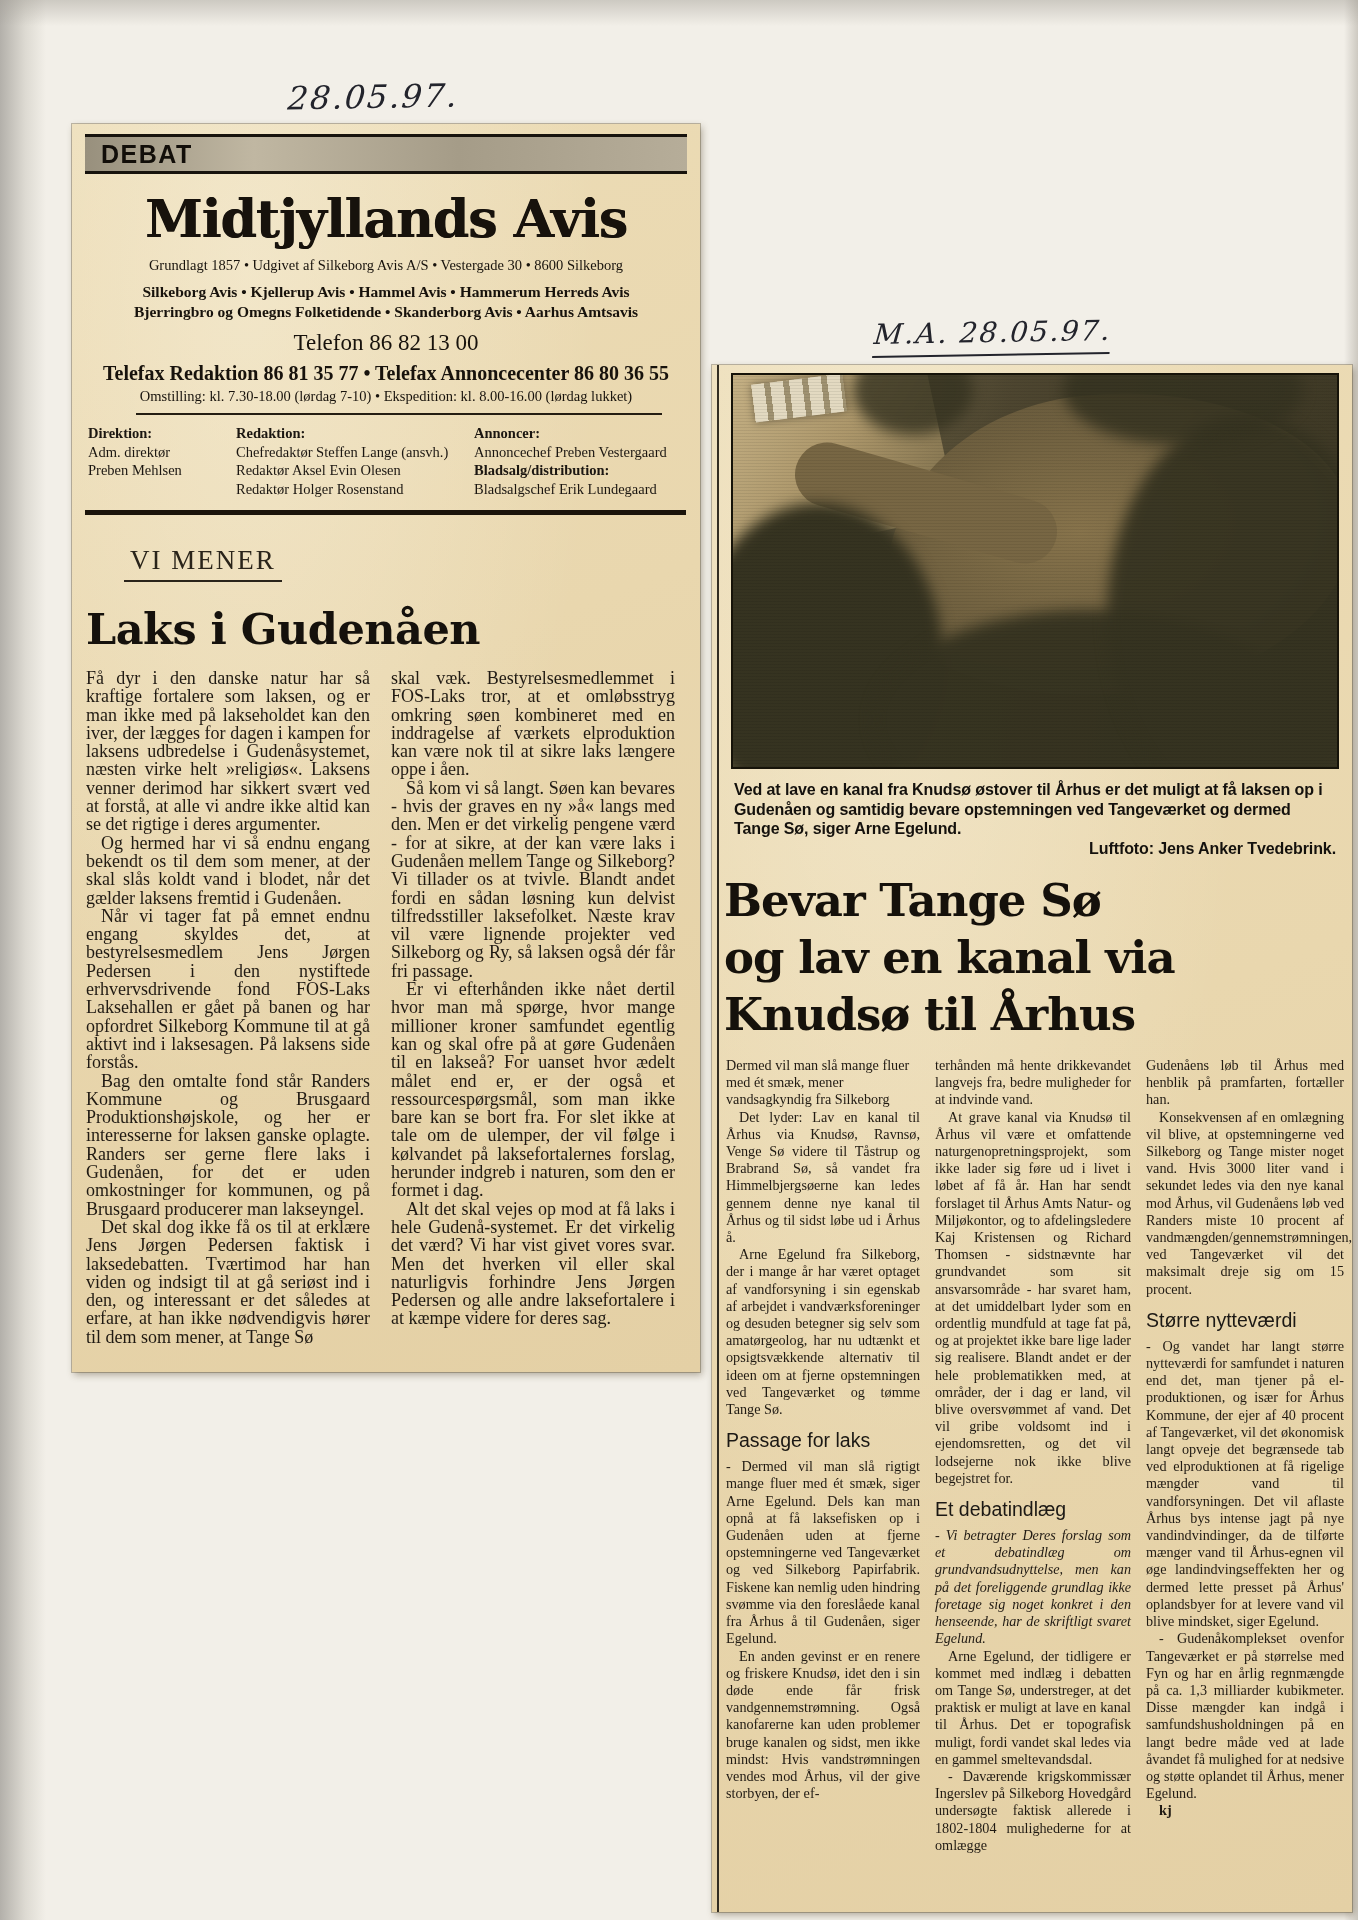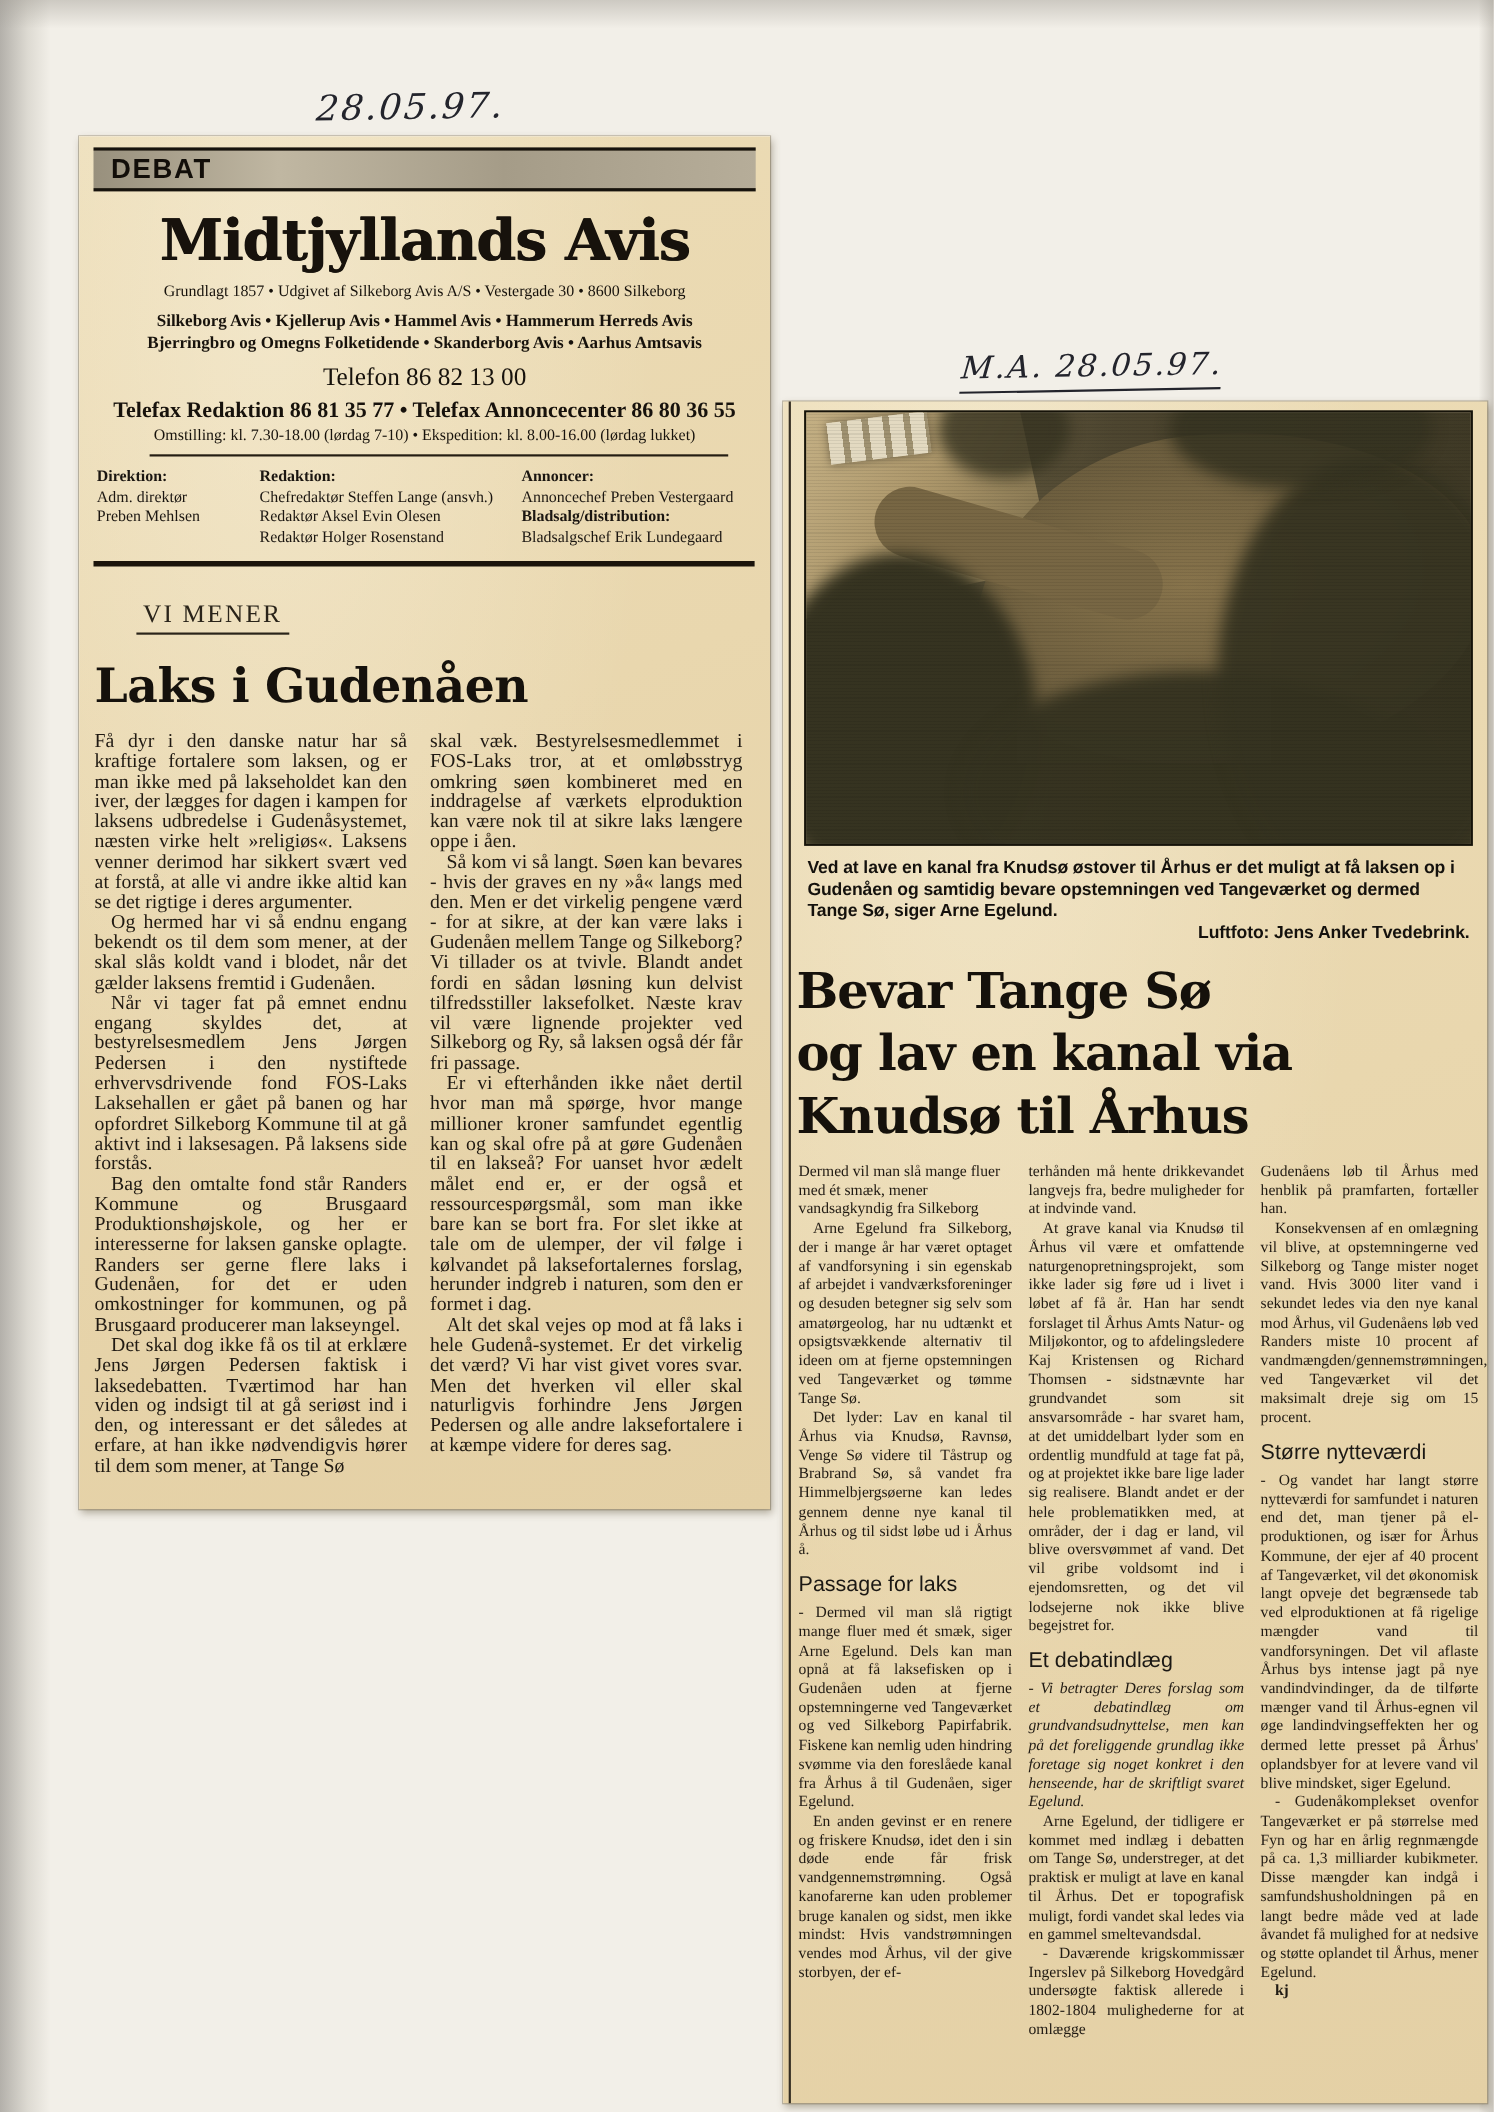--- a/index.html
+++ b/index.html
@@ -62,21 +62,21 @@
   .staff{display:flex;text-align:left;font-size:14.5px;line-height:18.5px;
     margin:9px 10px 0 16px;}
   .staff b{font-weight:700;}
   .staff .c1{width:148px;}
   .staff .c2{width:238px;}
   .staff .c3{flex:1;}
   .thick-rule{height:5px;background:#1b140b;margin:12px 14px 0 13px;}
 
   
   .kicker{display:inline-block;margin:30px 0 0 52px;
-    font-size:23px;letter-spacing:2px;color:#2a241a;
+    font-size:27px;letter-spacing:2px;color:#2a241a;
     border-bottom:2px solid #2a241a;padding:0 6px 4px 6px;text-align:right;}
   .headline-left{font-family:"DejaVu Serif",serif;font-weight:700;
     font-size:43px;letter-spacing:-.5px;margin:22px 0 0 14px;color:#15110c;}
   .lcols{display:flex;gap:21px;margin:15px 14px 0 14px;}
   .lcol{width:284px;}
   .lcol p{font-size:18px;line-height:18.3px;text-align:justify;margin:0;color:#201a13;}
   .lcol p + p{text-indent:15px;}
 
   
   .edge-rule{position:absolute;left:5px;top:0;bottom:0;width:2px;background:#332d22;}
@@ -225,22 +225,22 @@
   <h1 class="headline-right">
     <span>Bevar Tange Sø</span><br>
     <span>og lav en kanal via</span><br>
     <span>Knudsø til Århus</span>
   </h1>
 
   <div class="rcols">
 
     <div class="rcolA">
       <p class="standfirst">Dermed vil man slå mange fluer med ét smæk, mener vandsagkyndig fra Silkeborg</p>
+      <p>Det lyder: Lav en kanal til Århus via Knudsø, Ravnsø, Venge Sø videre til Tåstrup og Brabrand Sø, så vandet fra Himmelbjergsøerne kan ledes gennem denne nye kanal til Århus og til sidst løbe ud i Århus å.</p>
       <p>Arne Egelund fra Silkeborg, der i mange år har været optaget af vandforsyning i sin egenskab af arbejdet i vandværksforeninger og desuden betegner sig selv som amatørgeolog, har nu udtænkt et opsigtsvækkende alternativ til ideen om at fjerne opstemningen ved Tangeværket og tømme Tange Sø.</p>
-      <p>Det lyder: Lav en kanal til Århus via Knudsø, Ravnsø, Venge Sø videre til Tåstrup og Brabrand Sø, så vandet fra Himmelbjergsøerne kan ledes gennem denne nye kanal til Århus og til sidst løbe ud i Århus å.</p>
       <div class="subhead">Passage for laks</div>
       <p>- Dermed vil man slå rigtigt mange fluer med ét smæk, siger Arne Egelund. Dels kan man opnå at få laksefisken op i Gudenåen uden at fjerne opstemningerne ved Tangeværket og ved Silkeborg Papirfabrik. Fiskene kan nemlig uden hindring svømme via den foreslåede kanal fra Århus å til Gudenåen, siger Egelund.</p>
       <p>En anden gevinst er en renere og friskere Knudsø, idet den i sin døde ende får frisk vandgennemstrømning. Også kanofarerne kan uden problemer bruge kanalen og sidst, men ikke mindst: Hvis vandstrømningen vendes mod Århus, vil der give storbyen, der ef-</p>
     </div>
 
     <div class="rcolB">
       <p>terhånden må hente drikkevandet langvejs fra, bedre muligheder for at indvinde vand.</p>
       <p>At grave kanal via Knudsø til Århus vil være et omfattende naturgenopretningsprojekt, som ikke lader sig føre ud i livet i løbet af få år. Han har sendt forslaget til Århus Amts Natur- og Miljøkontor, og to afdelingsledere Kaj Kristensen og Richard Thomsen - sidstnævnte har grundvandet som sit ansvarsområde - har svaret ham, at det umiddelbart lyder som en ordentlig mundfuld at tage fat på, og at projektet ikke bare lige lader sig realisere. Blandt andet er der hele problematikken med, at områder, der i dag er land, vil blive oversvømmet af vand. Det vil gribe voldsomt ind i ejendomsretten, og det vil lodsejerne nok ikke blive begejstret for.</p>
       <div class="subhead">Et debatindlæg</div>
       <p class="quote-italic">- Vi betragter Deres forslag som et debatindlæg om grundvandsudnyttelse, men kan på det foreliggende grundlag ikke foretage sig noget konkret i den henseende, har de skriftligt svaret Egelund.</p>

